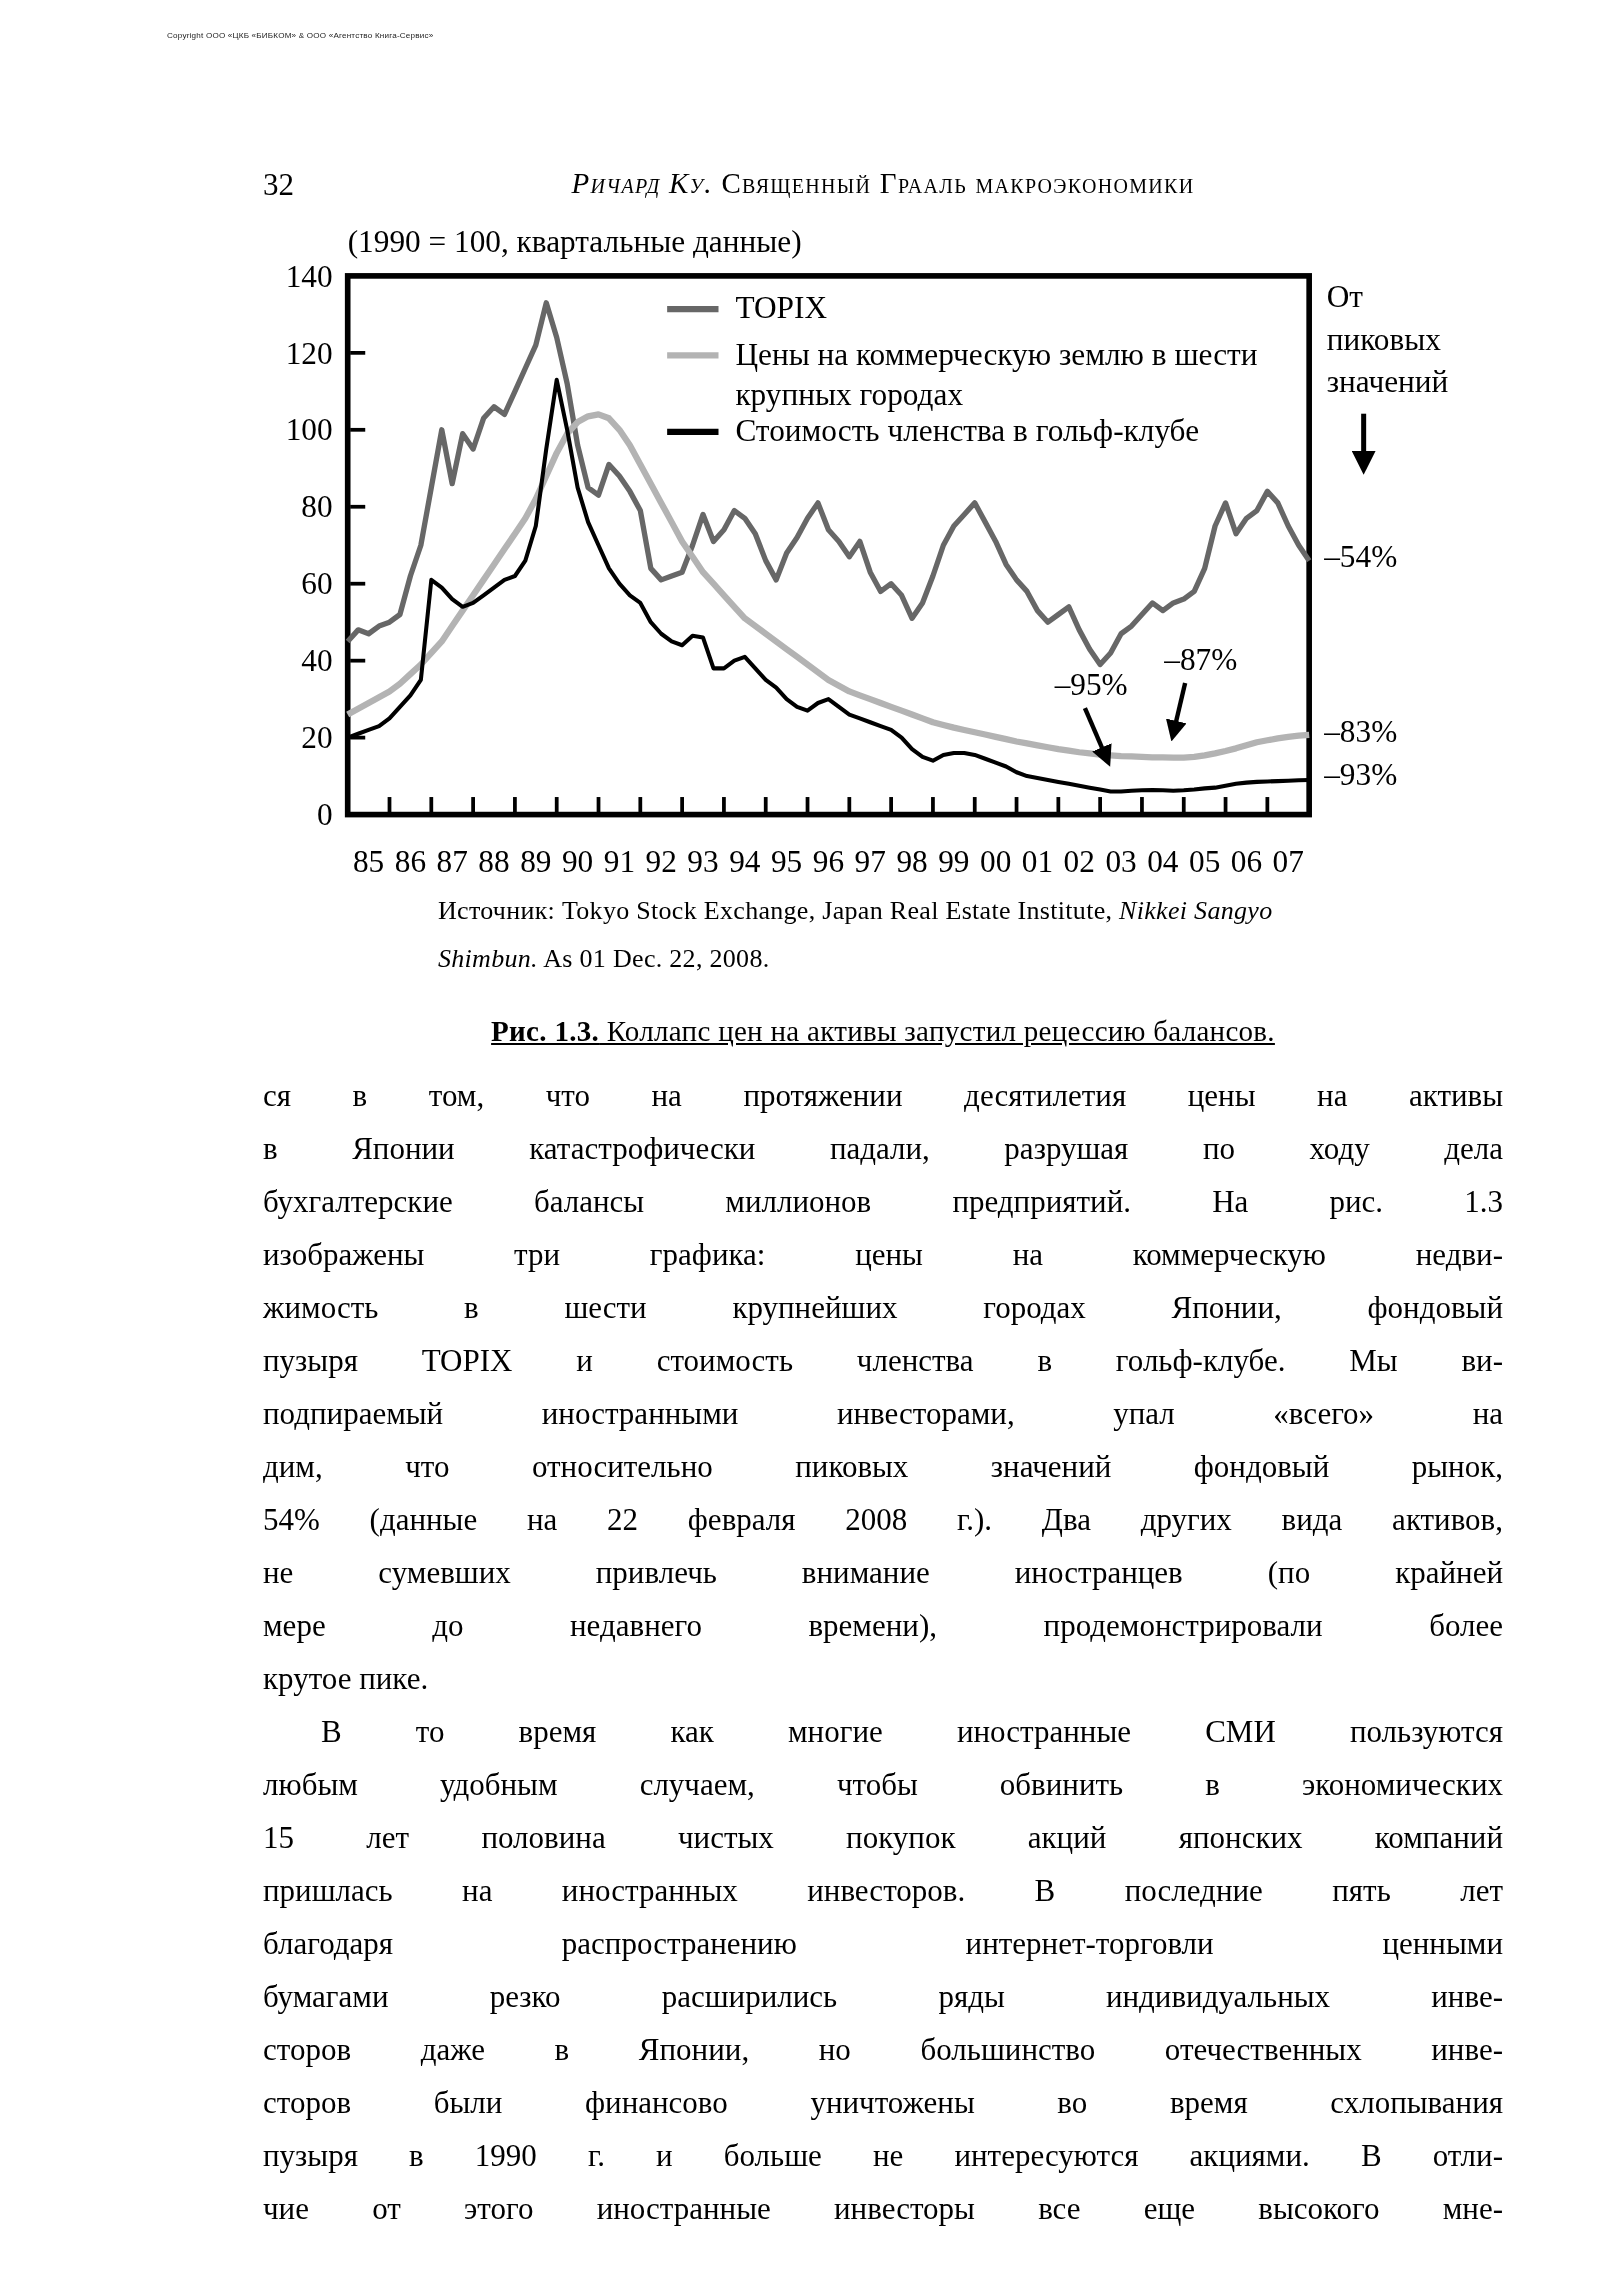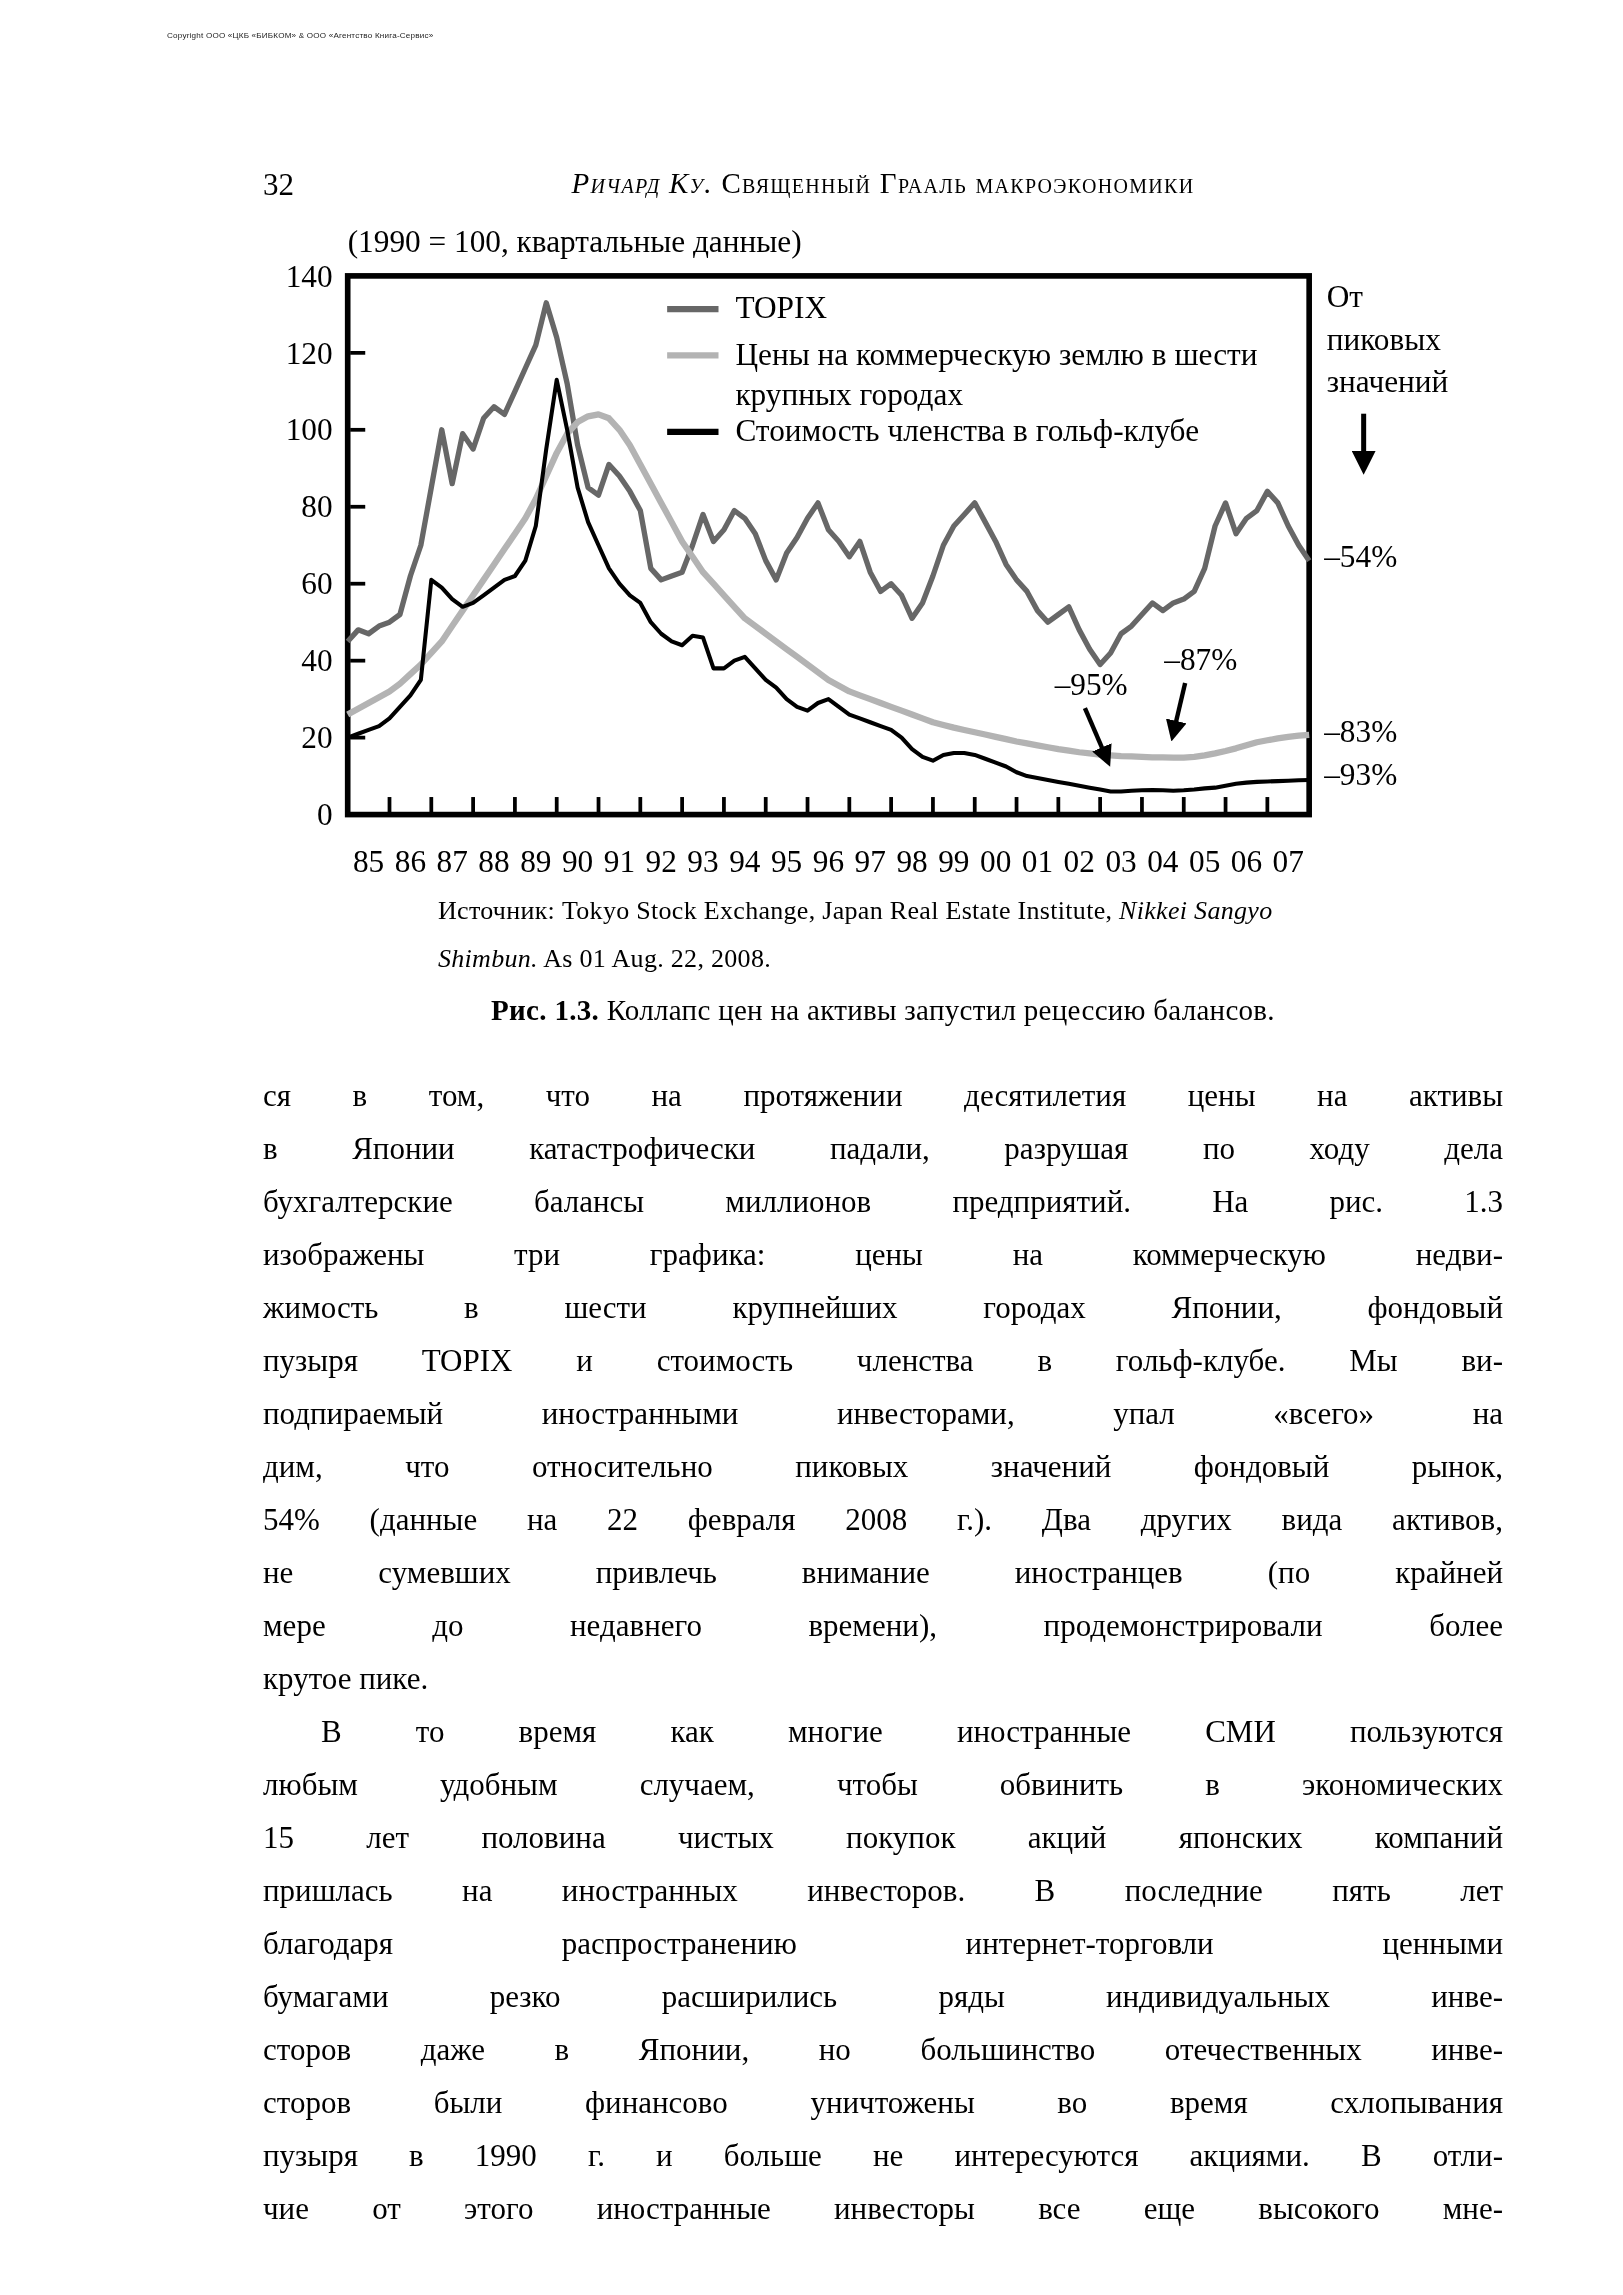--- a/index.html
+++ b/index.html
@@ -18,22 +18,22 @@
     text-align:center; font-size:29px; font-variant:small-caps; letter-spacing:1.3px;
   }
   .rt-author { font-style:italic; }
   .chart { position:absolute; left:263px; top:207px; width:1253px; height:689px; }
   svg text { font-family:"Liberation Serif","DejaVu Serif",serif; fill:#000; }
   .source {
     position:absolute; left:438px; top:887px; width:1077px;
     font-size:26px; line-height:48px; letter-spacing:0.3px;
   }
   .caption {
-    position:absolute; left:263px; top:994px; width:1240px;
-    text-align:center; font-size:29px; letter-spacing:0.3px;
+    position:absolute; left:263px; top:1015px; width:1240px;
+    text-align:center; font-size:29px; letter-spacing:0.3px;text-decoration:underline;
   }
   .caption b { font-weight:bold; }
   .bodytext {
     position:absolute; left:263px; top:1069px; width:1240px;
     font-size:31px; line-height:53px;
   }
   .line { text-align:justify; text-align-last:justify; }
   .line.endpara { text-align-last:left; }
   .line.indent { text-indent:58px; }
 </style>
@@ -132,21 +132,21 @@
     <line x1="1312" y1="800" x2="1349" y2="886" stroke="#000" stroke-width="7" marker-end="url(#ah)"></line>
     <text x="1497" y="739" font-size="50" text-anchor="middle">–87%</text>
     <line x1="1472" y1="760" x2="1452" y2="845" stroke="#000" stroke-width="7" marker-end="url(#ah)"></line>
     <text x="1694" y="575.4285714285713" font-size="50">–54%</text>
     <text x="1694" y="854.9285714285714" font-size="50">–83%</text>
     <text x="1694" y="922.5" font-size="50">–93%</text>
   </svg>
 
 <div class="source">
   <div><span>Источник: Tokyo Stock Exchange, Japan Real Estate Institute, </span><i>Nikkei Sangyo</i></div>
-  <div><i>Shimbun.</i><span> As 01 Aug. 22, 2008.</span></div>
+  <div><i>Shimbun.</i><span> As 01 Dec. 22, 2008.</span></div>
 </div>
 
 <div class="caption"><b>Рис. 1.3.</b><span> Коллапс цен на активы запустил рецессию балансов.</span></div>
 
 <div class="bodytext">
     <div class="line">ся в том, что на протяжении десятилетия цены на активы</div>
     <div class="line">в Японии катастрофически падали, разрушая по ходу дела</div>
     <div class="line">бухгалтерские балансы миллионов предприятий. На рис. 1.3</div>
     <div class="line">изображены три графика: цены на коммерческую недви-</div>
     <div class="line">жимость в шести крупнейших городах Японии, фондовый</div>

